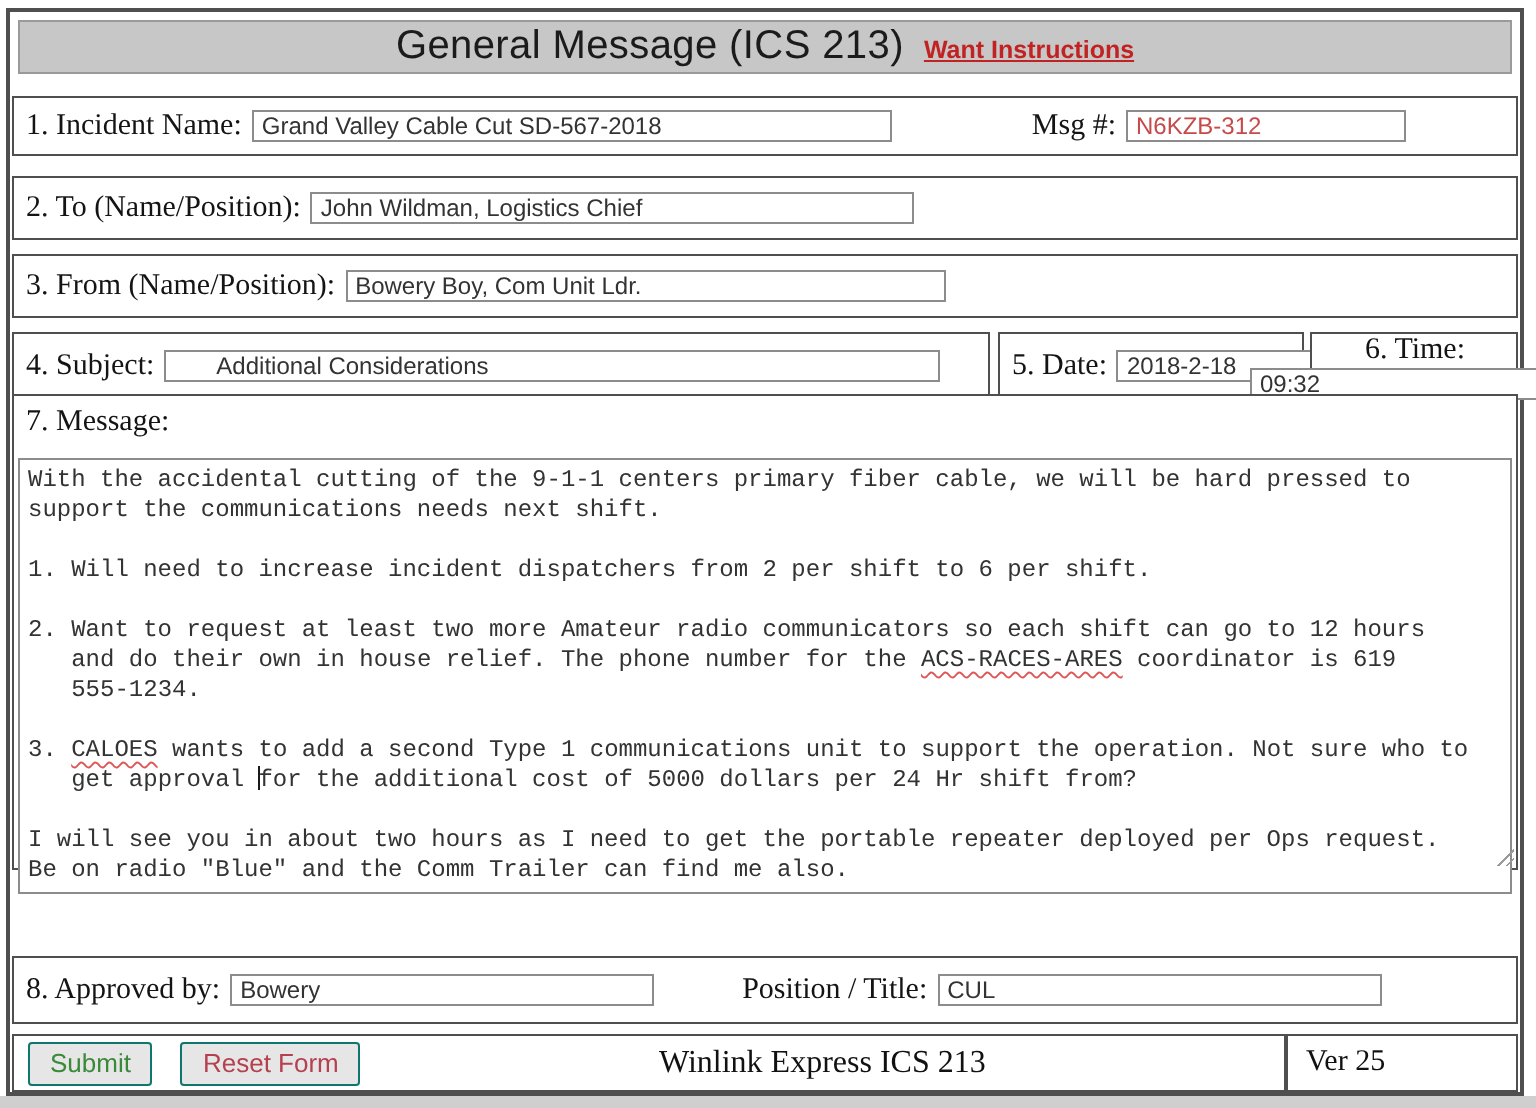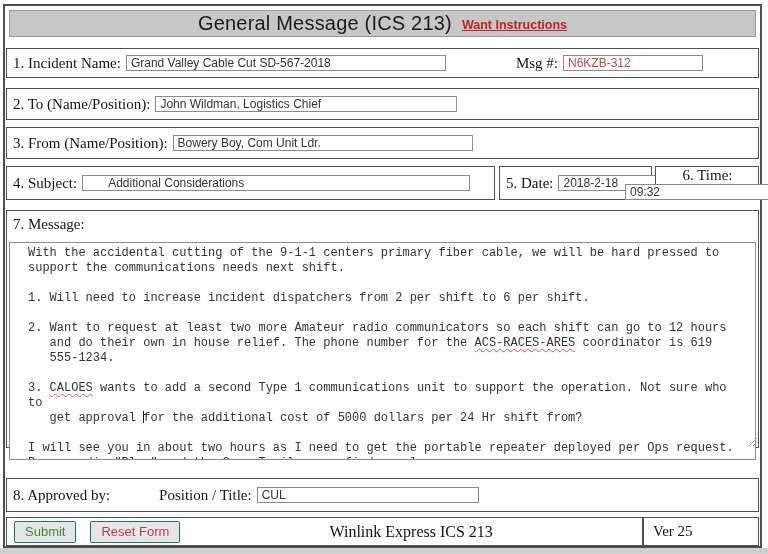--- a/index.html
+++ b/index.html
@@ -43,27 +43,27 @@
   .row-subject-group { position: absolute; top: 160px; left: 1px; right: 1px; height: 34px; }
   .cell { position: absolute; top: 0; height: 34px; border: 1px solid #4f4f4f;
           background: #fff; display: flex; align-items: center; padding-left: 6px; }
   .subject-cell { left: 0; width: 489px; }
   .date-cell    { left: 493px; width: 153px; }
   .time-cell    { left: 649px; right: 0; flex-direction: column; }
   .subject-input { width: 388px; padding-left: 25px; }
   .date-input, .time-input { flex: 1; margin-right: 5px; }
 
   
-  .row-message { top: 204px; height: 238px; display: block; padding: 0; }
+  .row-message { top: 191px; height: 238px; display: block; padding: 0; }
   .message-label { position: absolute; left: 6px; top: 5px; }
   .message-box { position: absolute; left: 2px; right: 2px; top: 31px; height: 218px;
                  border: 1px solid #8c8c8c; background: #fff; overflow: hidden;
                  font-family: "Liberation Mono", "DejaVu Sans Mono", monospace;
                  font-size: 12px; line-height: 15px; color: #333;
-                 padding: 3px 18px; white-space: pre-wrap; cursor: text; }
+                 padding: 3px 4px; white-space: pre-wrap; cursor: text; }
   .misspelled { text-decoration: underline; text-decoration-style: wavy;
                 text-decoration-color: #e05555; text-decoration-thickness: 1px;
                 text-decoration-skip-ink: none; text-underline-offset: 2px; }
   .caret { display: inline-block; width: 1px; margin-right: -1px; height: 12px;
            background: #1a1a1a; vertical-align: -2px; }
   .resize-grip { position: absolute; right: 1px; bottom: 1px; width: 10px; height: 10px;
                  background: repeating-linear-gradient(135deg, transparent 0 2px, #9a9a9a 2px 3px);
                  clip-path: polygon(100% 0, 100% 100%, 0 100%); cursor: nwse-resize; }
 
   
@@ -141,20 +141,21 @@
 3. </span><span class="misspelled">CALOES</span><span> wants to add a second Type 1 communications unit to support the operation. Not sure who to
    get approval </span><span class="caret"></span><span>for the additional cost of 5000 dollars per 24 Hr shift from?
 
 I will see you in about two hours as I need to get the portable repeater deployed per Ops request.
 Be on radio "Blue" and the Comm Trailer can find me also.</span></div>
     <div class="resize-grip"></div>
   </div>
 
   <div class="row row-approved">
     <label class="flabel">8. Approved by:</label>
+    <input class="tinput approved-input" value="Bowery" style="">
     <label class="flabel position-label">Position / Title:</label>
     <input class="tinput position-input" value="CUL" style="">
   </div>
 
   <div class="row row-footer">
     <button class="btn submit-btn">Submit</button>
     <button class="btn reset-btn">Reset Form</button>
     <span class="footer-center">Winlink Express ICS 213</span>
     <span class="ver-cell">Ver 25</span>
   </div>

